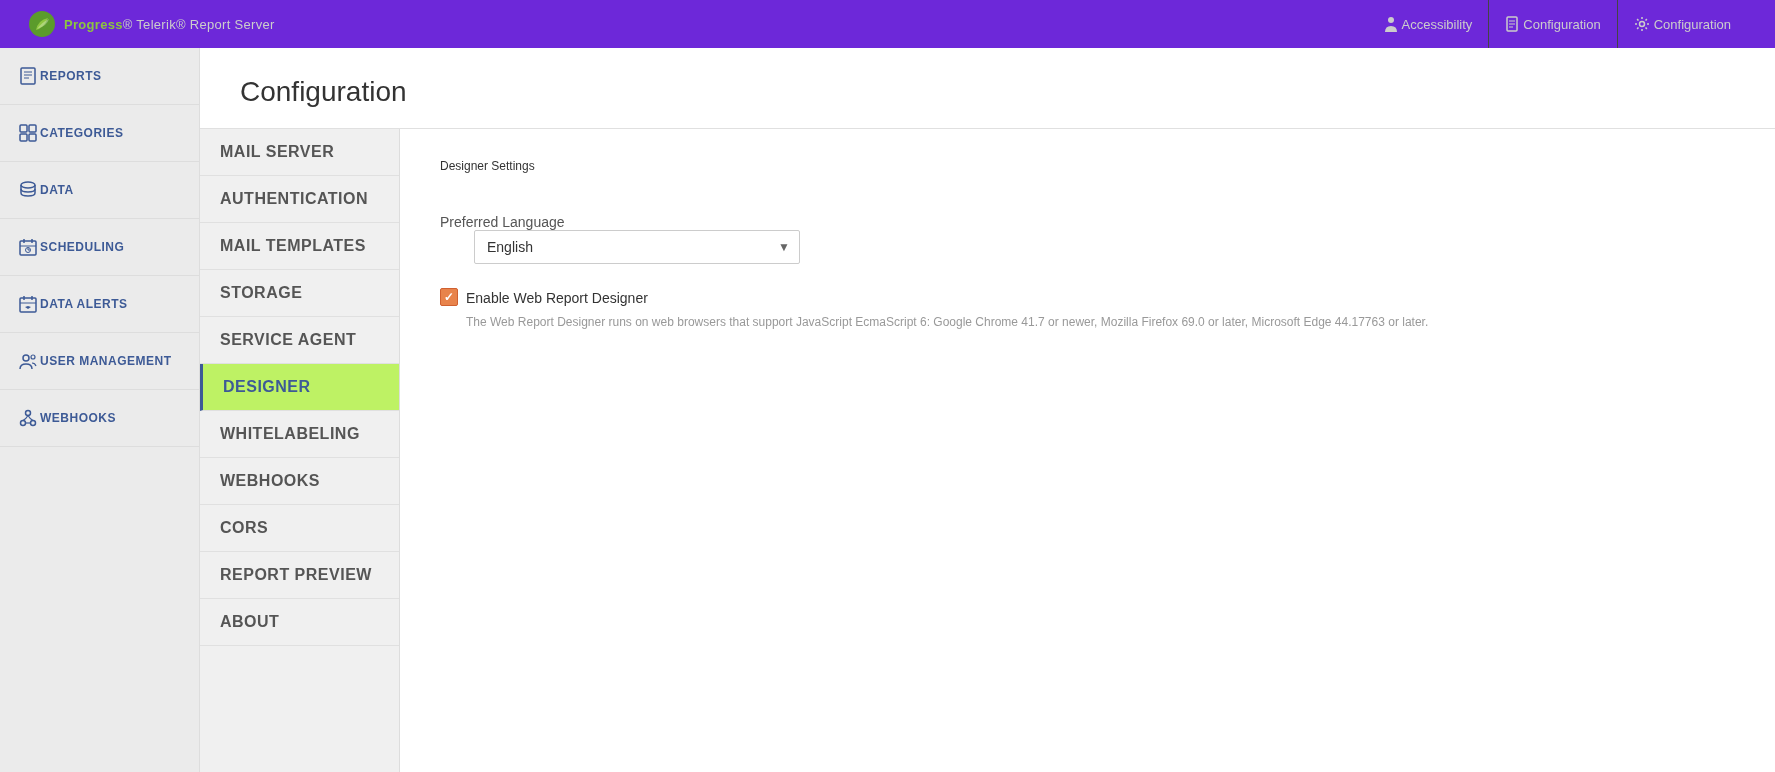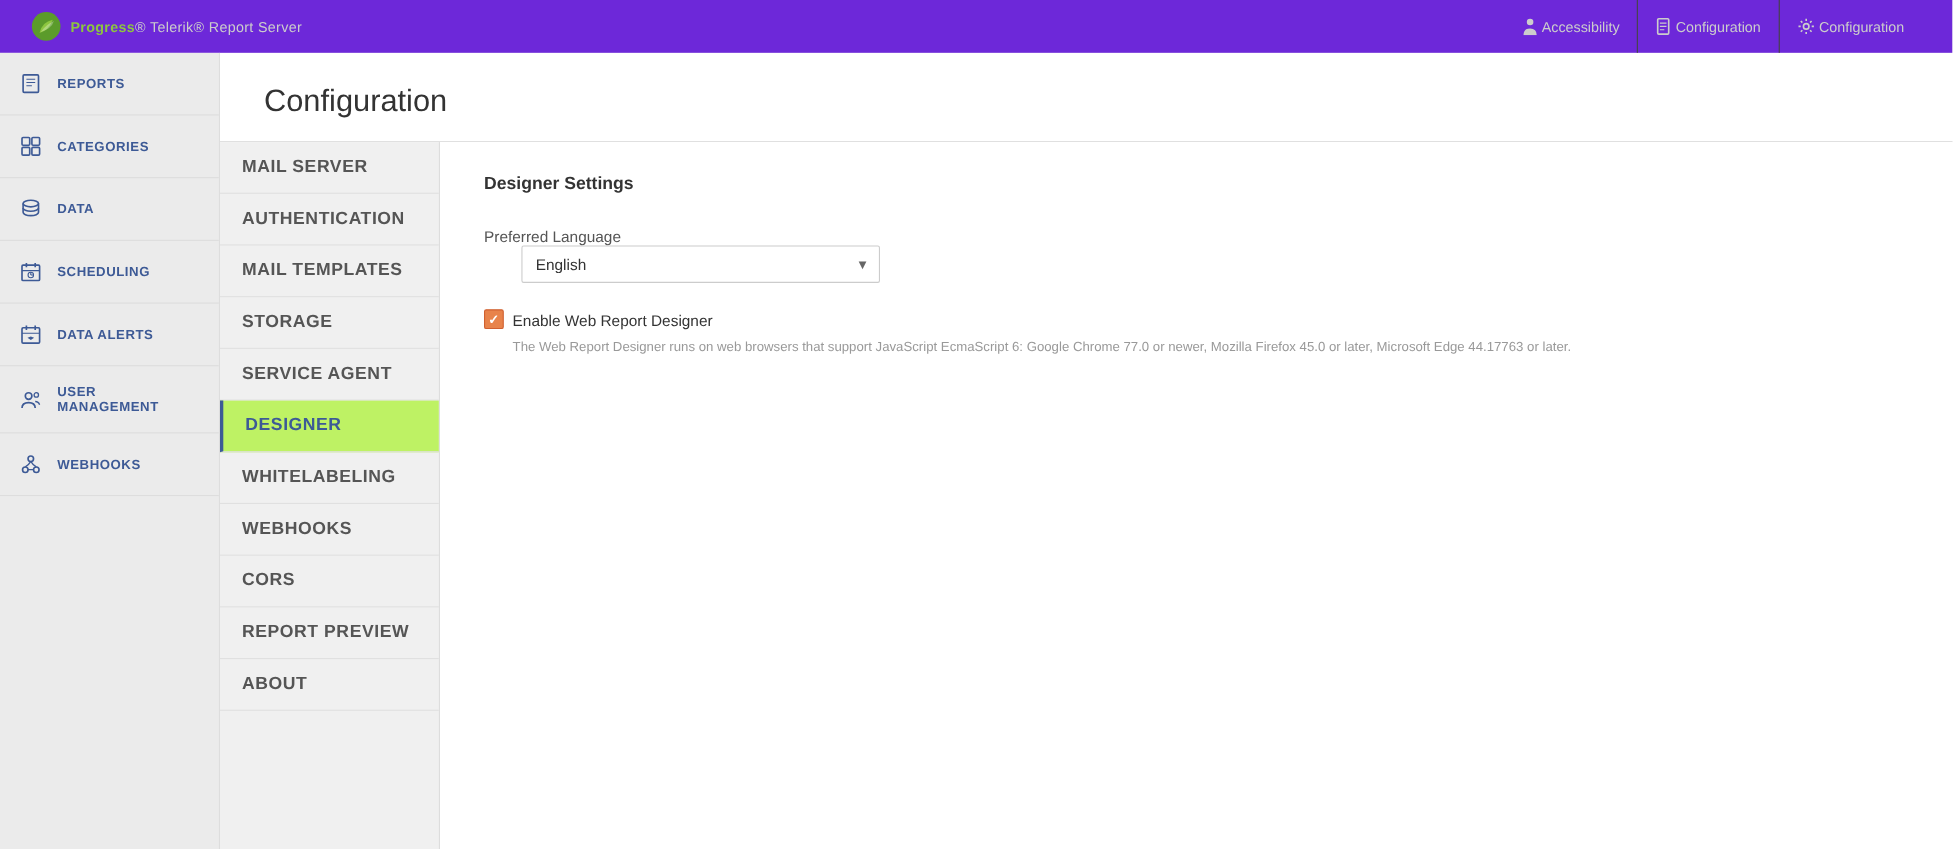--- a/index.html
+++ b/index.html
@@ -62,21 +62,20 @@
     .sidebar {
       width: 200px;
       background: #ebebeb;
       flex-shrink: 0;
       overflow-y: auto;
       border-right: 1px solid #ddd;
     }
     .sidebar-item {
       display: flex;
       align-items: center;
-      gap: 12px;
       padding: 16px 16px;
       cursor: pointer;
       border-bottom: 1px solid #ddd;
       color: #3d5a96;
       font-size: 12px;
       font-weight: 700;
       letter-spacing: 0.5px;
       text-transform: uppercase;
     }
     .sidebar-icon {
@@ -138,24 +137,24 @@
     }
 
     
     .config-content {
       flex: 1;
       padding: 30px 40px;
       overflow-y: auto;
       background: #fff;
     }
     .section-title {
-      font-size: 16px;
-      font-weight: 700;
+      font-size: 12px;
+      font-weight: 400;
       color: #333;
-      margin-bottom: 30px;
+      margin-bottom: 41px;
     }
     .form-group {
       margin-bottom: 24px;
     }
     .form-label {
       font-size: 14px;
       color: #555;
       display: block;
     }
     .form-select-wrapper {
@@ -400,20 +399,20 @@
             </select>
             <span class="select-arrow">▼</span>
           </div>
         </div>
 
         <div class="form-group">
           <div class="checkbox-row">
             <div class="checkbox-custom"></div>
             <span class="checkbox-label">Enable Web Report Designer</span>
           </div>
-          <p class="checkbox-help">The Web Report Designer runs on web browsers that support JavaScript EcmaScript 6: Google Chrome 77.0 or newer, Mozilla Firefox 45.0 or later, Microsoft Edge 44.17763 or later.</p>
+          <p class="checkbox-help">The Web Report Designer runs on web browsers that support JavaScript EcmaScript 6: Google Chrome 41.7 or newer, Mozilla Firefox 69.0 or later, Microsoft Edge 44.17763 or later.</p>
         </div>
       </div>
 
     </div>
   </div>
 
 </div>
 
 </body></html>

